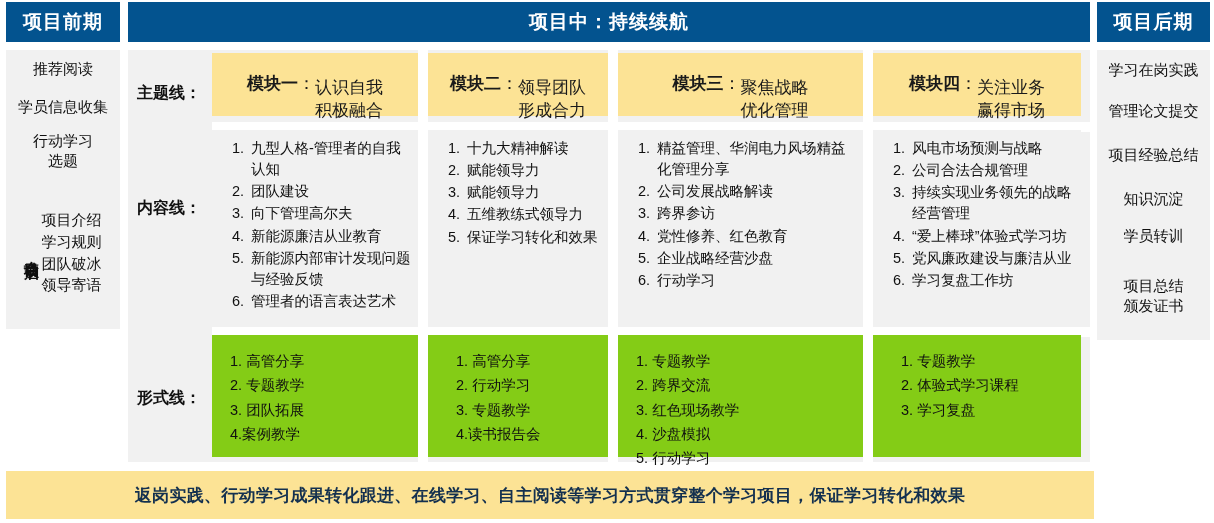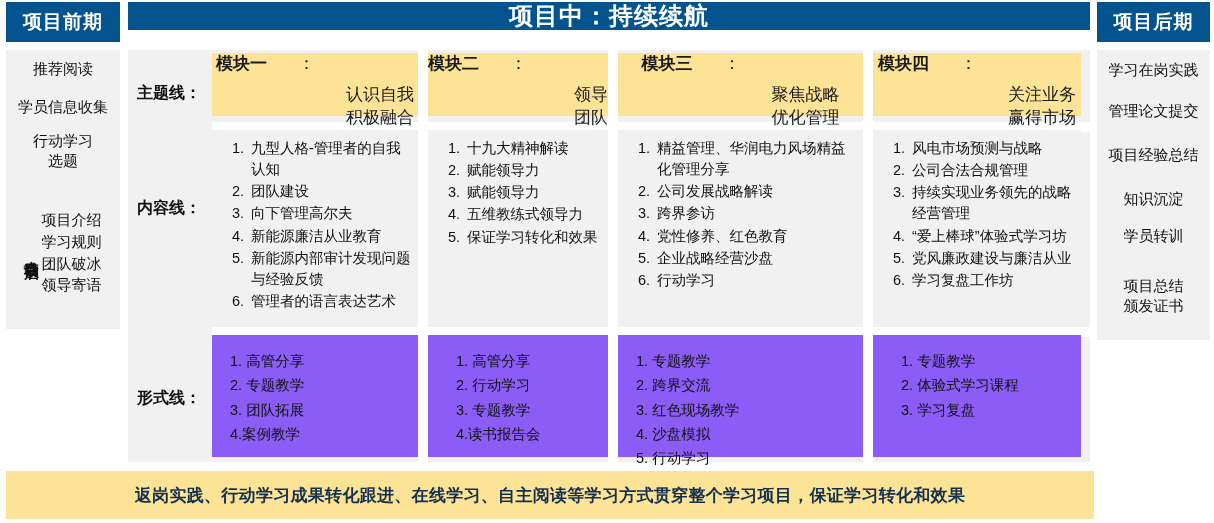--- a/index.html
+++ b/index.html
@@ -24,21 +24,21 @@
     background: #03538f;
     color: #ffffff;
     font-weight: bold;
     display: flex;
     align-items: center;
     justify-content: center;
     letter-spacing: 1px;
   }
 
   #hdr-left  { left: 6px;   top: 2px; width: 114px; height: 40px; font-size: 19px; }
-  #hdr-mid   { left: 128px; top: 2px; width: 962px; height: 28px; font-size: 24px; }
+  #hdr-mid   { left: 128px; top: 2px; width: 962px; height: 40px; font-size: 19px; }
   #hdr-right { left: 1097px;top: 2px; width: 113px; height: 40px; font-size: 19px; }
 
   
   .tile {
     background: #f1f1f1;
     display: flex;
     align-items: center;
     justify-content: center;
     text-align: center;
     color: #101010;
@@ -113,27 +113,26 @@
   .mod-col.c3 { left: 745px; width: 208px; }
 
   
   .theme-box {
     position: absolute;
     top: 3px;
     left: 0; right: 0;
     height: 63px;
     background: #fce395;
     display: flex;
-    align-items: flex-start;
+    align-items: center;
     justify-content: center;
     font-size: 17px;
     line-height: 1.35;
     color: #1a1a1a;
     text-align: left;
-    gap: 31px;
   }
   .theme-box .mod-name { font-weight: bold; white-space: nowrap; }
   .theme-box .mod-sub  { white-space: pre-line; text-align: right; margin-top: 31px; }
 
   
   .content-box {
     position: absolute;
     top: 80px;
     left: 0; right: 0;
     height: 197px;
@@ -148,21 +147,21 @@
     color: #101010;
   }
   .content-box ol li { margin-bottom: 1px; padding-left: 3px; }
 
   
   .form-box {
     position: absolute;
     top: 285px;
     left: 0; right: 0;
     height: 122px;
-    background: #8b5cf6;
+    background: #84cc16;
     padding: 14px 6px 4px 18px;
   }
   .form-box .fitem {
     font-size: 14.5px;
     line-height: 1.68;
     color: #101010;
     white-space: nowrap;
   }
   .form-box.indent { padding-left: 28px; }
 

